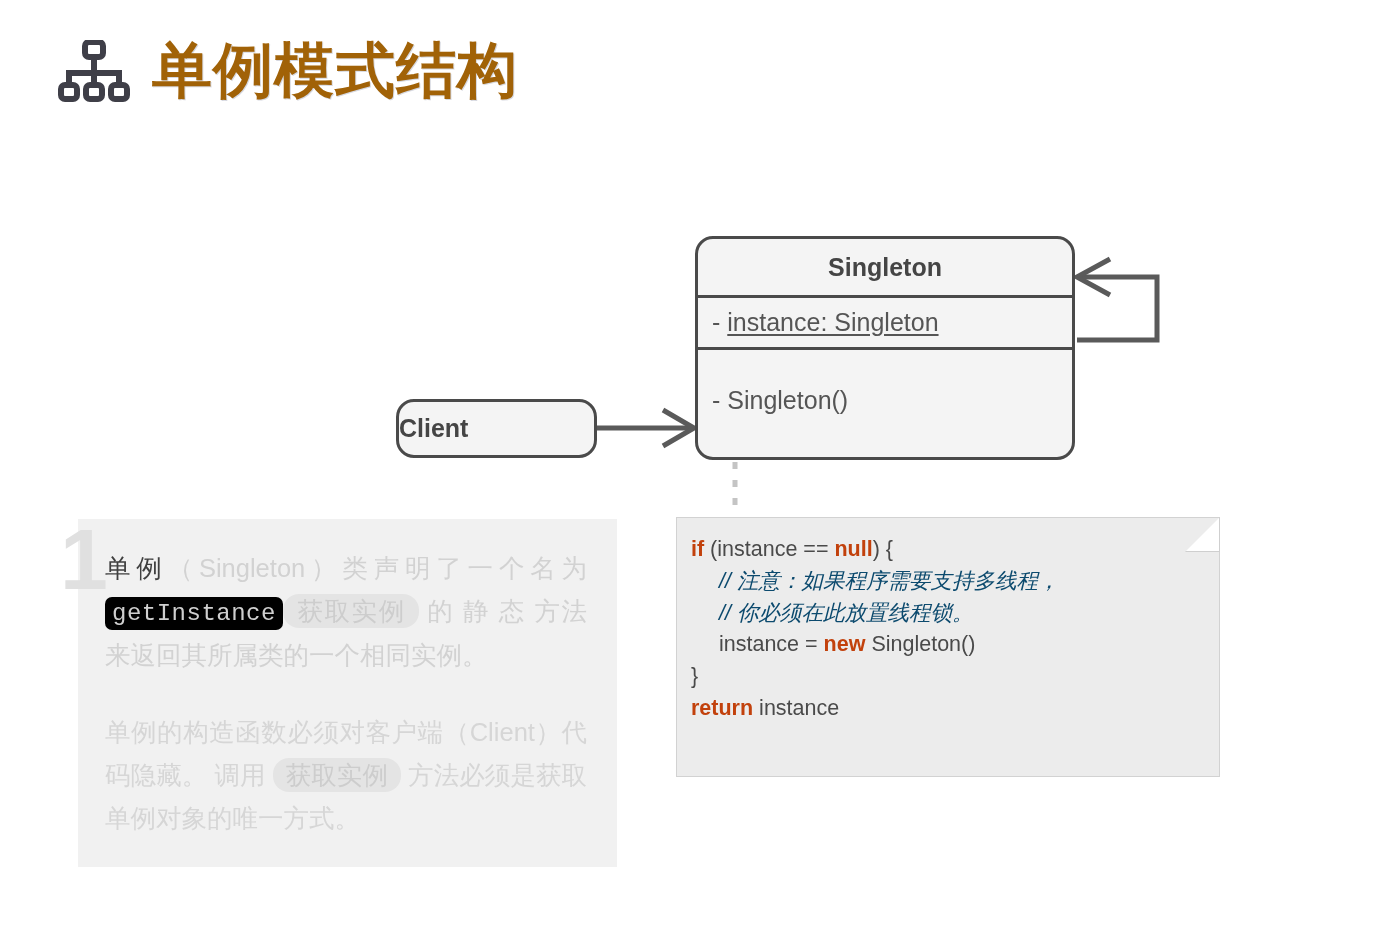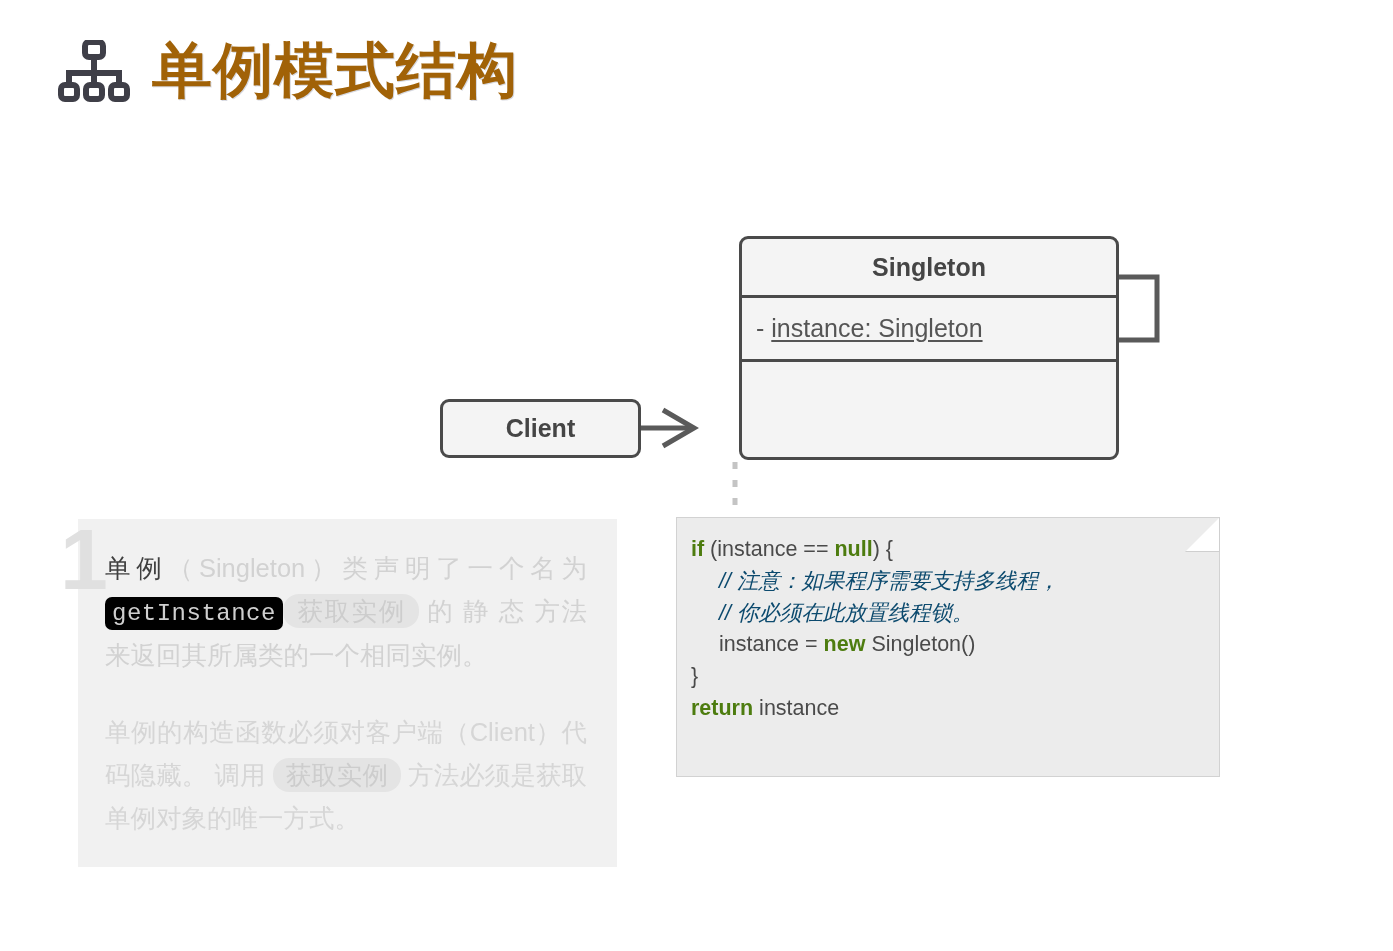--- a/index.html
+++ b/index.html
@@ -50,33 +50,31 @@
     height: 951px;
     pointer-events: none;
   }
 
   
   .uml-box {
     position: absolute;
     box-sizing: border-box;
     background: #f4f4f4;
     border: 3px solid #4a4a4a;
-    border-radius: 9px;
+    border-radius: 18px;
     color: #4a4a4a;
-    margin-left: 44px;
   }
 
   #client-box {
     left: 396px;
     top: 399px;
     width: 201px;
     height: 59px;
     display: flex;
     align-items: center;
-    justify-content: center;
   }
   #client-label {
     font-size: 25px;
     font-weight: bold;
     color: #454545;
   }
 
   #singleton-box {
     left: 695px;
     top: 236px;
@@ -96,21 +94,21 @@
     height: 59px;
     align-items: center;
     border-bottom: 3px solid #4a4a4a;
   }
   #singleton-name {
     font-size: 25px;
     font-weight: bold;
     color: #454545;
   }
   #singleton-attr-row {
-    height: 64px;
+    height: 52px;
     border-bottom: 3px solid #4a4a4a;
   }
   #singleton-ops-row {
     height: 101px;
     gap: 4px;
   }
   .uml-member {
     font-size: 25px;
     color: #555555;
     line-height: 1.35;
@@ -139,21 +137,21 @@
     top: -1px;
     width: 34px;
     height: 34px;
     background: #ffffff;
     border-left: 1px solid #cfcfcf;
     border-bottom: 1px solid #cfcfcf;
     clip-path: polygon(0 0, 100% 100%, 0 100%);
     transform: scaleX(-1);
   }
   .code-line { white-space: pre; }
-  .code-kw { font-weight: bold; color: #4d7c0f; }
+  .code-kw { font-weight: bold; color: #c2410c; }
   .code-comment { color: #0c4a6e; font-style: italic; }
   .indent { display: inline-block; width: 28px; }
 
   
   #desc-panel {
     position: absolute;
     left: 78px;
     top: 519px;
     width: 539px;
     height: 348px;
@@ -232,20 +230,24 @@
   <div class="uml-compartment" id="singleton-name-row">
     <span id="singleton-name">Singleton</span>
   </div>
   <div class="uml-compartment" id="singleton-attr-row">
     <div class="uml-member">
       <span>-</span>
       <span class="uml-static">instance: Singleton</span>
     </div>
   </div>
   <div class="uml-compartment" id="singleton-ops-row">
+    <div class="uml-member">
+      <span>-</span>
+      <span>Singleton()</span>
+    </div>
   </div>
 </div>
 
 <div id="code-note">
   <div id="code-note-fold"></div>
   <div id="code-note-body">
       <div class="code-line"><span class="code-kw">if</span><span> (instance == </span><span class="code-kw">null</span><span>) {</span></div>
       <div class="code-line"><span class="indent"></span><span class="code-comment">// 注意：如果程序需要支持多线程，</span></div>
       <div class="code-line"><span class="indent"></span><span class="code-comment">// 你必须在此放置线程锁。</span></div>
       <div class="code-line"><span class="indent"></span><span>instance = </span><span class="code-kw">new</span><span> Singleton()</span></div>

